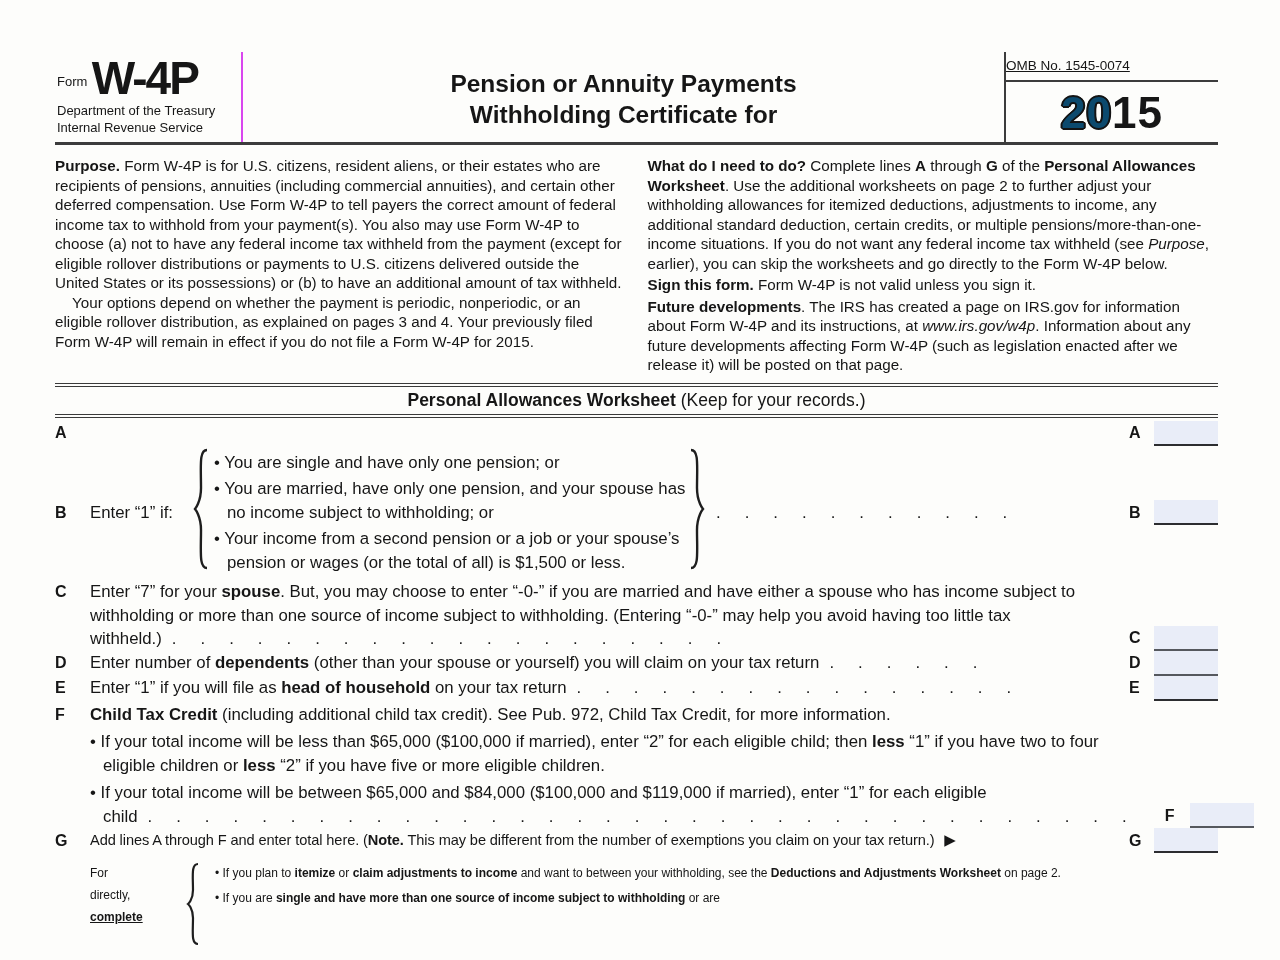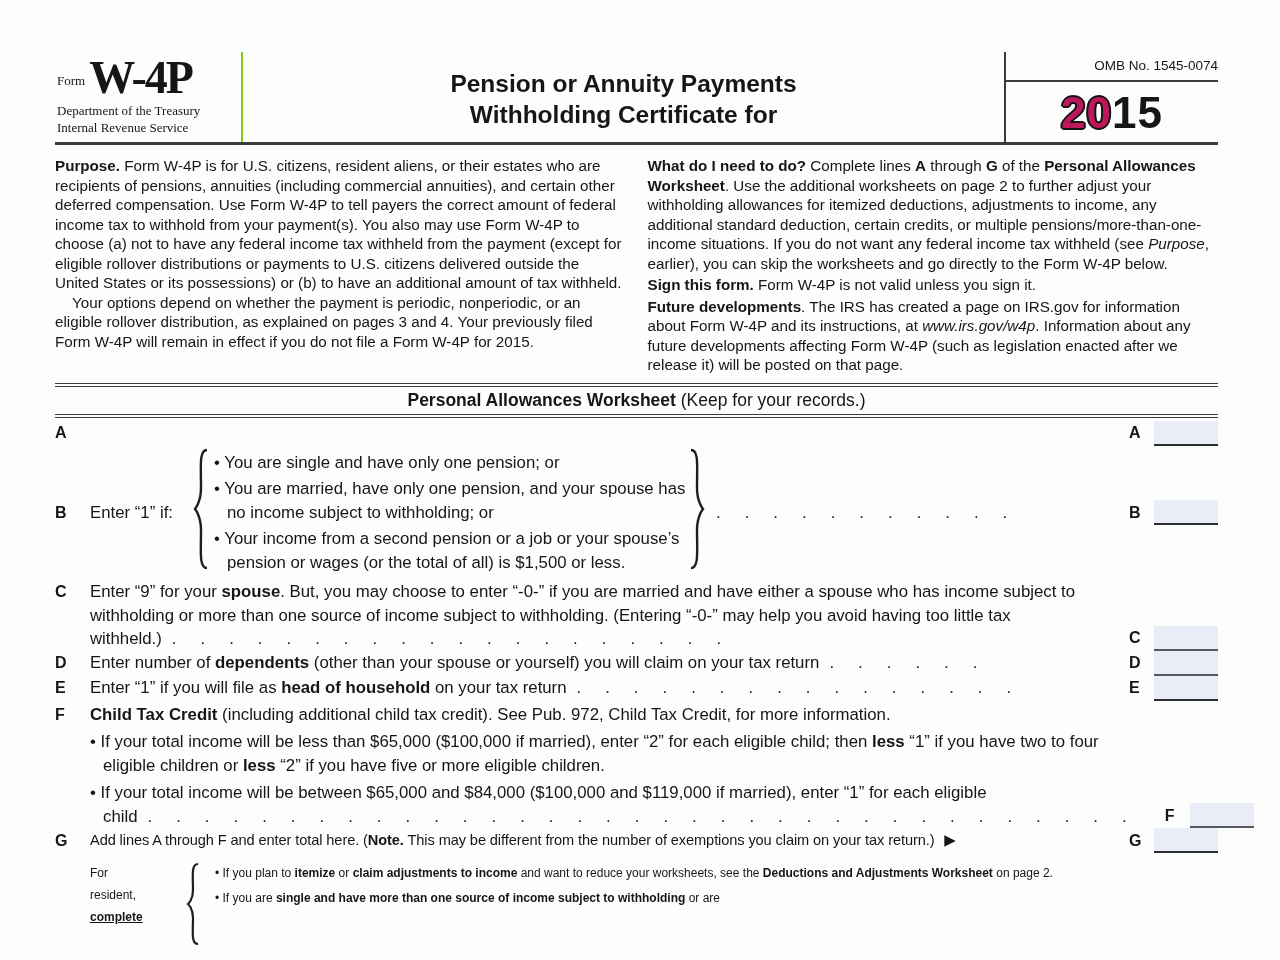--- a/index.html
+++ b/index.html
@@ -5,29 +5,29 @@
   html,body{margin:0;padding:0;background:#fdfdfb;}
   .page{position:relative;width:1280px;height:960px;overflow:hidden;background:#fdfdfb;
         font-family:"Liberation Sans","DejaVu Sans",sans-serif;color:#161616;}
   .b{font-weight:bold;}
   .i{font-style:italic;}
   .dots{letter-spacing:24px;margin-left:10px;font-weight:normal;white-space:normal;}
   .arrow{margin-left:6px;font-size:15px;}
 
   
   .header{display:flex;margin:52px 62px 0 55px;border-bottom:3px solid #3c3c3c;}
-  .h-left{width:188px;border-right:2px solid #84cc16;padding:2px 10px 6px 2px;box-sizing:border-box;font-family:Liberation Serif, serif;}
+  .h-left{width:188px;border-right:2px solid #d946ef;padding:2px 10px 6px 2px;box-sizing:border-box;}
   .form-word{font-size:13px;vertical-align:8px;}
   .form-num{font-size:46px;font-weight:bold;letter-spacing:-2px;line-height:48px;}
   .agency{font-size:13px;line-height:17px;}
   .h-center{flex:1;text-align:center;padding-top:16px;font-size:24.5px;font-weight:bold;line-height:31px;}
   .h-right{width:214px;border-left:2px solid #3c3c3c;box-sizing:border-box;display:flex;flex-direction:column;}
-  .omb{font-size:13.5px;text-align:right;padding:6px 0 7px;border-bottom:2px solid #3c3c3c;}
+  .omb{font-size:13.5px;text-align:left;padding:6px 0 7px;border-bottom:2px solid #3c3c3c;text-decoration:underline;}
   .year{text-align:center;font-size:44px;font-weight:bold;line-height:50px;padding-top:6px;letter-spacing:1px;}
-  .year-outline{color:#be185d;text-shadow:-2px 0 0 #141414,2px 0 0 #141414,0 -2px 0 #141414,0 2px 0 #141414,
+  .year-outline{color:#0c4a6e;text-shadow:-2px 0 0 #141414,2px 0 0 #141414,0 -2px 0 #141414,0 2px 0 #141414,
     -1.4px -1.4px 0 #141414,1.4px -1.4px 0 #141414,-1.4px 1.4px 0 #141414,1.4px 1.4px 0 #141414;}
 
   
   .instructions{display:flex;gap:22px;margin:11px 62px 0 55px;font-size:15.2px;line-height:19.5px;}
   .col{flex:1;}
   .col p{margin:0;}
   .p-indent{text-indent:17px;}
   .mt2{margin-top:2px !important;}
 
   
@@ -141,21 +141,21 @@
       </span>
       <span class="dots bdots">...........</span>
       <div class="rgroup" style="align-self:center;">
         <div class="rletter">B</div>
         <div class="wbox wbox-dark"></div>
       </div>
     </div>
 
     <div class="wrow" style="margin-top:3px;">
       <div class="wletter">C</div>
-      <div class="wtext"><span>Enter “9” for your </span><span class="b">spouse</span><span>. But, you may choose to enter “-0-” if you are married and have either a spouse who has income subject to withholding or more than one source of income subject to withholding. (Entering “-0-” may help you avoid having too little tax withheld.)</span><span class="dots">....................</span></div>
+      <div class="wtext"><span>Enter “7” for your </span><span class="b">spouse</span><span>. But, you may choose to enter “-0-” if you are married and have either a spouse who has income subject to withholding or more than one source of income subject to withholding. (Entering “-0-” may help you avoid having too little tax withheld.)</span><span class="dots">....................</span></div>
       <div class="rgroup rgroup-bottom">
         <div class="rletter">C</div>
         <div class="wbox"></div>
       </div>
     </div>
 
     <div class="wrow vcenter">
       <div class="wletter">D</div>
       <div class="wtext"><span>Enter number of </span><span class="b">dependents</span><span> (other than your spouse or yourself) you will claim on your tax return</span><span class="dots">......</span></div>
       <div class="rgroup">
@@ -191,28 +191,28 @@
       <div class="wtext"><span>Add lines A through F and enter total here. (</span><span class="b">Note.</span><span> This may be different from the number of exemptions you claim on your tax return.) </span><span class="arrow">▶</span></div>
       <div class="rgroup">
         <div class="rletter">G</div>
         <div class="wbox wbox-dark"></div>
       </div>
     </div>
 
     <div class="footer">
       <div class="acc-label">
         <div>For</div>
-        <div>resident,</div>
+        <div>directly,</div>
         <div class="acc-l3">complete</div>
       </div>
       <span class="brace">
         <svg width="16" height="84" viewBox="0 0 16 84">
             <path d="M13 2 C6 2 8 14 8 28 C8 38 3 42 3 42 C3 42 8 46 8 56 C8 70 6 82 13 82" fill="none" stroke="#1e1e1e" stroke-width="2.2"></path>
           </svg>
       </span>
       <div class="f-bullets">
-        <div class="f-bullet"><span>• If you plan to </span><span class="b">itemize</span><span> or </span><span class="b">claim adjustments to income</span><span> and want to reduce your worksheets, see the </span><span class="b">Deductions and Adjustments Worksheet</span><span> on page 2.</span></div>
+        <div class="f-bullet"><span>• If you plan to </span><span class="b">itemize</span><span> or </span><span class="b">claim adjustments to income</span><span> and want to between your withholding, see the </span><span class="b">Deductions and Adjustments Worksheet</span><span> on page 2.</span></div>
         <div class="f-bullet"><span>• If you are </span><span class="b">single and have more than one source of income subject to withholding</span><span> or are</span></div>
       </div>
     </div>
 
   </div>
 </div>
 
 </body></html>

